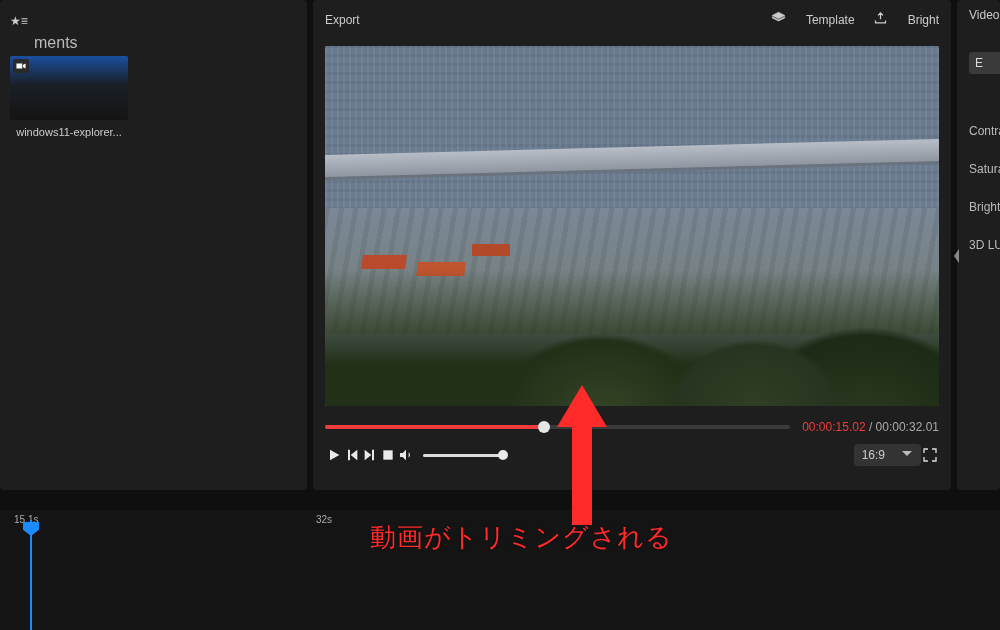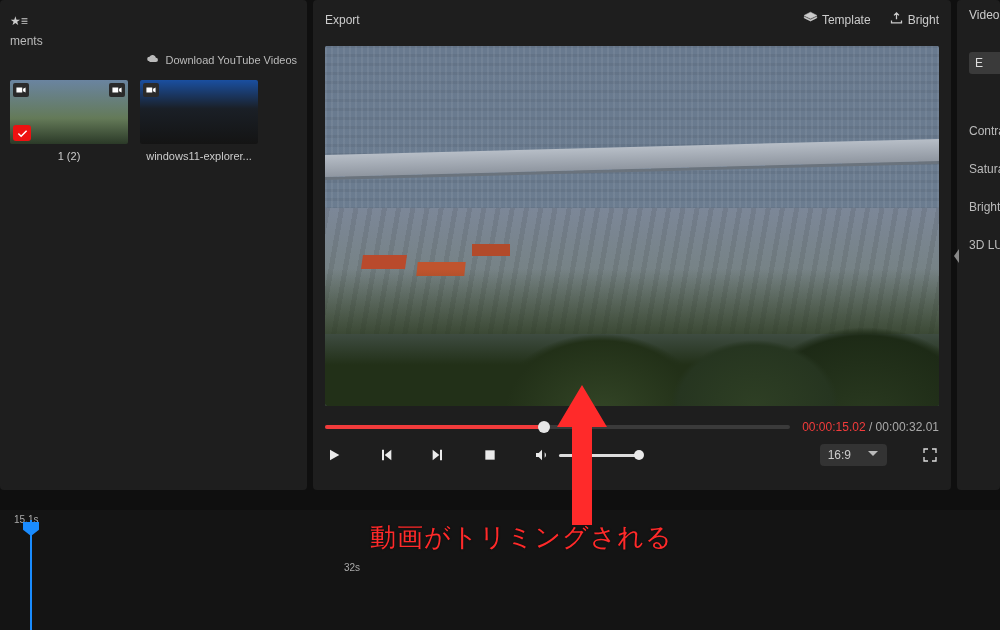--- a/index.html
+++ b/index.html
@@ -15,21 +15,21 @@
 .top-row { display: flex; height: 490px; gap: 6px; }
 .panel {
   background: #1e1e1e;
   border-radius: 4px;
   display: flex;
   flex-direction: column;
 }
 
 .left-panel { width: 307px; padding: 8px 10px; }
 .left-header { display: flex; align-items: center; gap: 6px; height: 26px; }
-.left-title { font-size: 12px; color: #bbb; }
+.left-title { font-size: 16px; color: #bbb; margin-left: 24px; }
 .dl-row {
   display: flex; justify-content: flex-end; align-items: center;
   padding: 6px 0 10px 0; font-size: 11px; color: #bbb; gap: 6px;
 }
 .thumbs { display: flex; flex-wrap: wrap; gap: 12px; padding-top: 4px; }
 .thumb-col { width: 118px; display: flex; flex-direction: column; align-items: center; gap: 6px; }
 .thumb {
   width: 118px; height: 64px; position: relative;
   background: linear-gradient(180deg,#3b5a6f 0%, #1a2a35 100%);
   border-radius: 2px;
@@ -52,21 +52,21 @@
   width: 18px; height: 16px; background: #e11; border-radius: 3px;
   display: flex; align-items: center; justify-content: center;
 }
 .checkbadge svg { width: 11px; height: 9px; stroke: #fff; stroke-width: 2.2; fill: none; }
 .thumb-label { font-size: 11px; color: #ccc; text-align: center; max-width: 118px; white-space: nowrap; overflow: hidden; text-overflow: ellipsis; }
 
 
 .player-panel { flex: 1; padding: 8px 12px 10px 12px; }
 .player-header { display: flex; align-items: center; height: 24px; }
 .player-title { font-size: 12px; color: #ccc; flex: 1; }
-.hbtn { display: flex; align-items: center; gap: 4px; margin-left: 18px; font-size: 12px; color: #ccc; cursor: pointer; }
+.hbtn { display: flex; align-items: center; gap: 20px; margin-left: 18px; font-size: 12px; color: #ccc; cursor: pointer; }
 .hbtn svg { width: 15px; height: 15px; fill: #ccc; stroke: #ccc; }
 
 .preview {
   margin-top: 14px;
   width: 100%; height: 360px; position: relative;
   background: #000; overflow: hidden;
   border-radius: 2px;
 }
 
 .sky { position: absolute; inset: 0; background: linear-gradient(180deg,#5e718a 0%, #6e7f95 35%, #7a8798 60%); }
@@ -111,21 +111,21 @@
   flex:1; height:4px; background:#3a3a3a; position:relative; border-radius:2px;
 }
 .progress-fill { position:absolute; left:0; top:0; bottom:0; background:#f23b3b; border-radius:2px; }
 .progress-knob {
   position:absolute; top:50%; width:12px; height:12px; border-radius:50%;
   background:#e6e6e6; transform:translate(-50%,-50%);
 }
 .timecode { font-size:12px; color:#aaa; white-space:nowrap; }
 .timecode .cur { color:#f23b3b; }
 
-.controls-row { margin-top:10px; display:flex; align-items:center; gap:34px; }
+.controls-row { margin-top:10px; display:flex; align-items:center; gap:0; }
 .ctl { width:18px; height:18px; display:flex; align-items:center; justify-content:center; cursor:pointer; }
 .ctl svg { width:16px; height:16px; fill:#eaeaea; }
 .volume-wrap { display:flex; align-items:center; gap:8px; }
 .vol-track { width:80px; height:3px; background:#555; position:relative; border-radius:2px; }
 .vol-fill { position:absolute; left:0; top:0; bottom:0; background:#ddd; border-radius:2px; }
 .vol-knob { position:absolute; top:50%; width:10px; height:10px; border-radius:50%; background:#eaeaea; transform:translate(-50%,-50%); }
 .controls-spacer { flex:1; }
 .aspect-select {
   display:flex; align-items:center; gap:16px;
   background:#333; padding:4px 8px; border-radius:4px; font-size:12px; color:#ccc;
@@ -182,51 +182,22 @@
 </head>
 <body>
 
 <div class="top-row">
 
   <div class="panel left-panel">
     <div class="left-header">
       <span style="color:#ccc;font-size:12px;">★≡</span>
     </div>
     <div class="left-title">ments</div>
-    <div class="dl-row">
-      <span>
-        <svg viewBox="0 0 24 16" width="14" height="10">
-            <path fill="#bbb" d="M6 12a4 4 0 010-8 6 6 0 0111 2 3.5 3.5 0 010 7H6z"></path>
-            <path fill="#bbb" d="M11 6h2v4h2l-3 3-3-3h2z"></path>
-          </svg>
-      </span>
-      <span>Download YouTube Videos</span>
-    </div>
 
     <div class="thumbs">
-      <div class="thumb-col">
-        <div class="thumb scene1">
-          <span class="cornercam left">
-              <svg viewBox="0 0 24 16">
-                <path d="M1 2h14v12H1zM17 5l6-3v12l-6-3z"></path>
-              </svg>
-            </span>
-          <span class="cornercam right">
-              <svg viewBox="0 0 24 16">
-                <path d="M1 2h14v12H1zM17 5l6-3v12l-6-3z"></path>
-              </svg>
-            </span>
-          <span class="checkbadge">
-              <svg viewBox="0 0 16 12">
-                <path d="M2 6l4 4 8-8"></path>
-              </svg>
-            </span>
-        </div>
-        <div class="thumb-label">1 (2)</div>
-      </div>
 
 
       <div class="thumb-col">
         <div class="thumb scene3">
           <span class="cornercam left">
               <svg viewBox="0 0 24 16">
                 <path d="M1 2h14v12H1zM17 5l6-3v12l-6-3z"></path>
               </svg>
             </span>
         </div>
@@ -341,21 +312,21 @@
 
 <div class="chev-left">
   <svg width="10" height="16" viewBox="0 0 10 16">
       <path fill="#888" d="M7 1L2 8l5 7z"></path>
     </svg>
 </div>
 
 <div class="timeline-area">
   <div class="ruler">
     <span class="ruler-mark" id="rm0" style="left: 14px;">15.1s</span>
-    <span class="ruler-mark" id="rm1" style="left: 344px; margin-top: 48px;">32s</span>
+    <span class="ruler-mark" id="rm1" style="left: 316px;">32s</span>
   </div>
   <div class="playhead" id="ph" style="left: 30px;">
     <div class="playhead-cap"></div>
   </div>
 </div>
 
 <svg class="anno-arrow" viewBox="0 0 60 140">
   <path fill="#ff2a2a" d="M30 0 L55 42 L40 42 L40 140 L20 140 L20 42 L5 42 Z"></path>
 </svg>
 <div class="anno-text">動画がトリミングされる</div>

